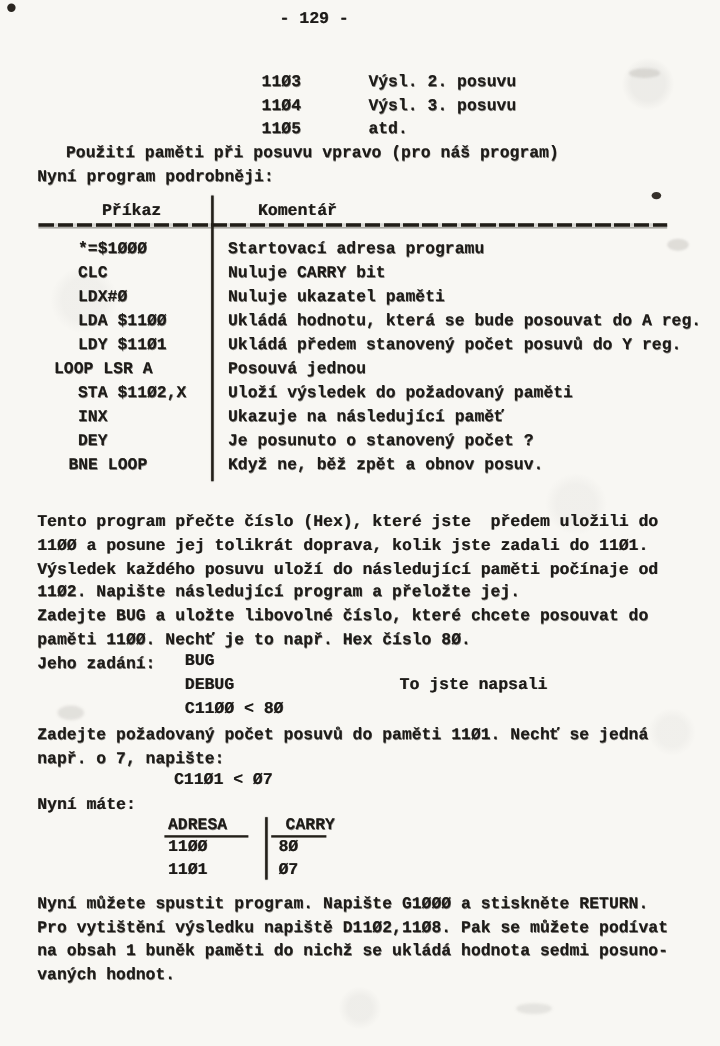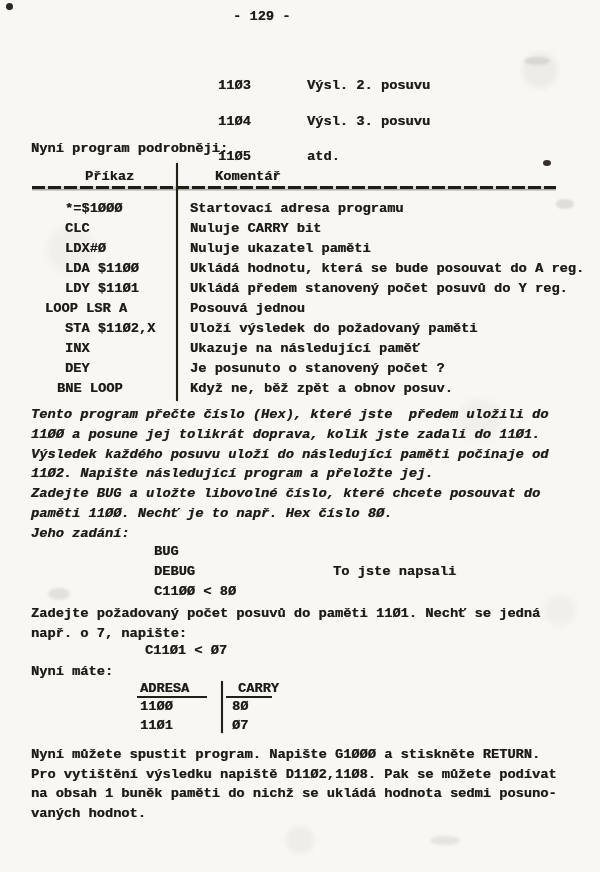--- a/index.html
+++ b/index.html
@@ -16,21 +16,21 @@
     font-family:"Liberation Mono","DejaVu Sans Mono",monospace;
     font-weight:700;
     font-size:13.7px;
     color:#1d1b18;
     -webkit-font-smoothing:antialiased;
   }
   .t{white-space:pre;text-shadow:0.4px 0.4px 0 rgba(25,22,18,0.55), -0.2px 0 0 rgba(25,22,18,0.25);}
   .abs{position:absolute;}
 
   
-  .memrow{height:19.5px;position:relative;margin-top:16px;}
+  .memrow{height:19.5px;position:relative;}
   .memrow .addr{position:absolute;left:0;}
   .memrow .desc{position:absolute;left:89px;}
 
   
   .vline{position:absolute;width:2px;background:#232019;box-shadow:0 0 1px rgba(0,0,0,.6);}
   .dashrule{
     position:absolute;height:3px;
     background:repeating-linear-gradient(90deg,#201d17 0 13px, rgba(32,29,23,0.15) 13px 16px);
     box-shadow:0 1.5px 0 rgba(32,29,23,0.35);
   }
@@ -66,20 +66,21 @@
     <div class="memrow">
       <span class="addr t">11Ø4</span>
       <span class="desc t">Výsl. 3. posuvu</span>
     </div>
     <div class="memrow">
       <span class="addr t">11Ø5</span>
       <span class="desc t">atd.</span>
     </div>
   </div>
 
+  <div class="abs t" style="top:121px;left:55px;">Použití paměti při posuvu vpravo (pro náš program)</div>
   <div class="abs t" style="top:141px;left:31px;">Nyní program podrobněji:</div>
 
   <div class="abs t" style="top:169px;left:85px;">Příkaz</div>
   <div class="abs t" style="top:169px;left:215px;">Komentář</div>
 
   <div class="dashrule" style="top:186px;left:32px;width:524px;"></div>
   <div class="vline" style="top:163px;left:176px;height:238px;"></div>
 
   <div class="abs" style="top:201px;left:0;width:600px;">
     <div class="prog-row">
@@ -117,21 +118,21 @@
     <div class="prog-row">
       <span class="cmd t">DEY</span>
       <span class="cmt t">Je posunuto o stanovený počet ?</span>
     </div>
     <div class="prog-row">
       <span class="cmd t">BNE LOOP</span>
       <span class="cmt t">Když ne, běž zpět a obnov posuv.</span>
     </div>
   </div>
 
-  <div class="abs para" style="top:407px;left:31px;font-style:italic;">
+  <div class="abs para" style="top:428px;left:31px;">
     <div class="ln t">Tento program přečte číslo (Hex), které jste  předem uložili do</div>
     <div class="ln t">11ØØ a posune jej tolikrát doprava, kolik jste zadali do 11Ø1.</div>
     <div class="ln t">Výsledek každého posuvu uloží do následující paměti počínaje od</div>
     <div class="ln t">11Ø2. Napište následující program a přeložte jej.</div>
     <div class="ln t">Zadejte BUG a uložte libovolné číslo, které chcete posouvat do</div>
     <div class="ln t">paměti 11ØØ. Nechť je to např. Hex číslo 8Ø.</div>
     <div class="ln t">Jeho zadání:</div>
   </div>
 
   <div class="abs t" style="top:544px;left:154px;">BUG</div>

